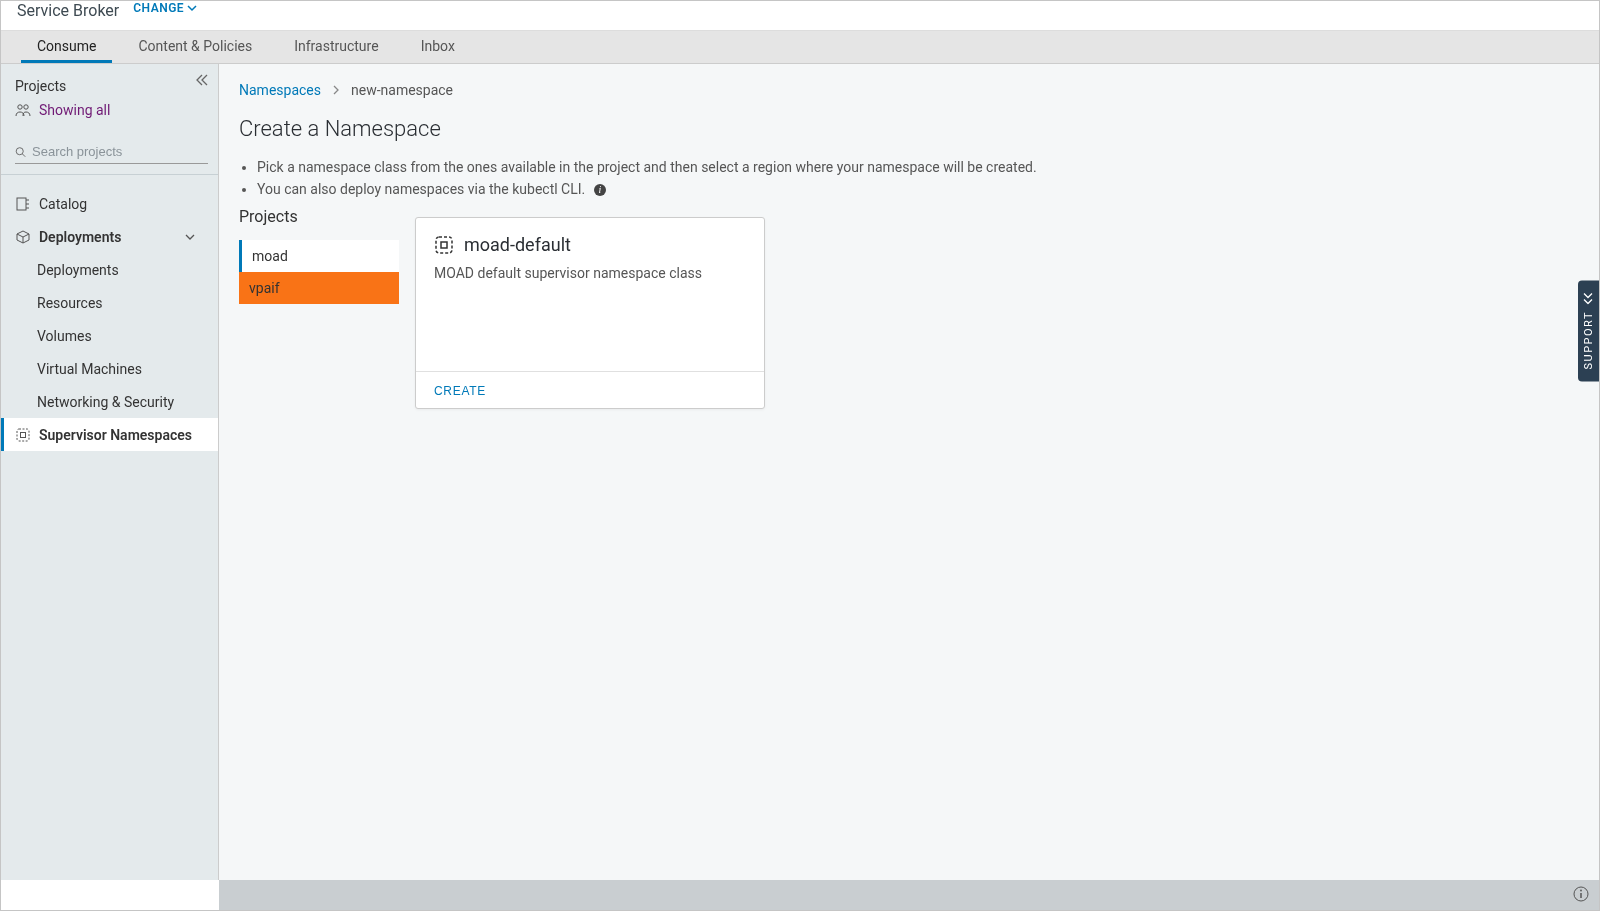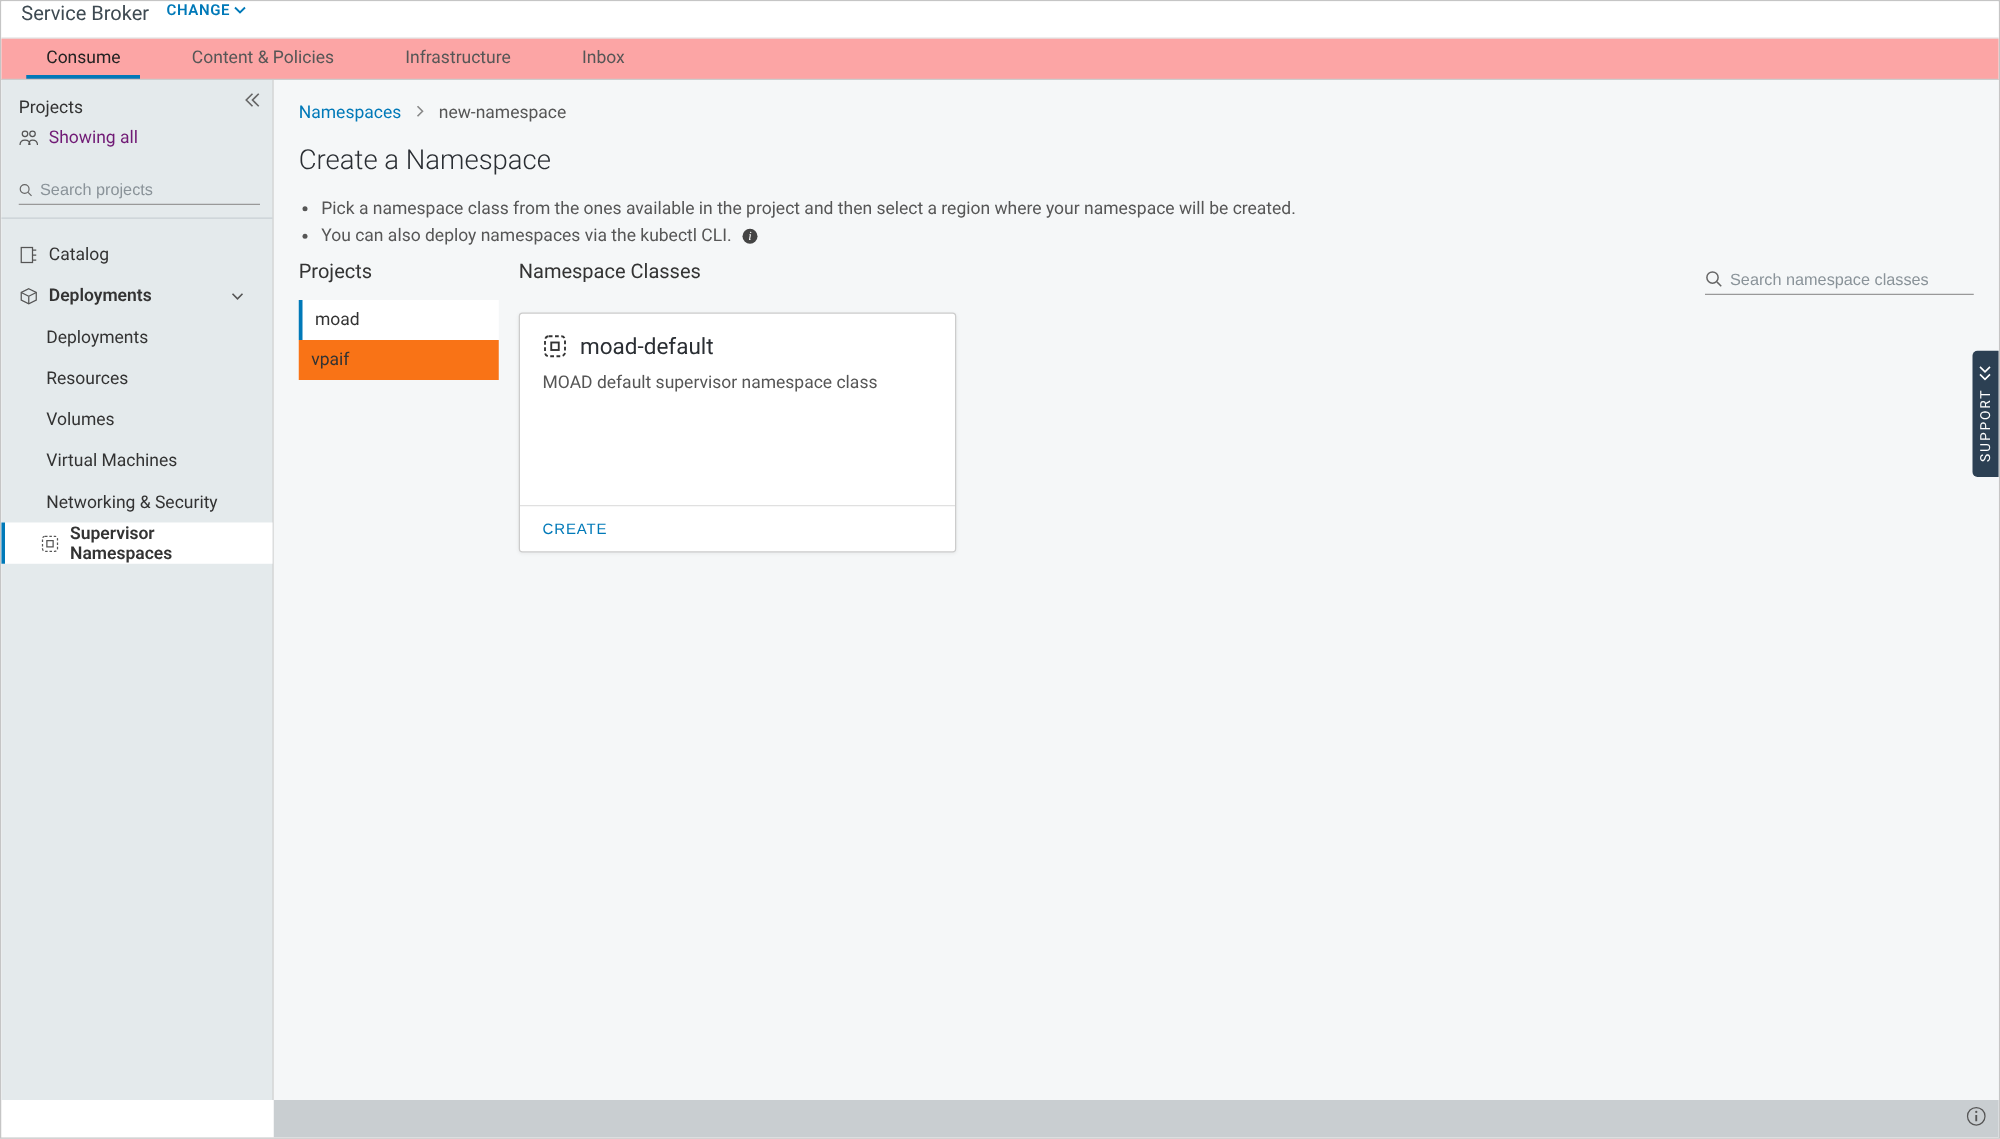--- a/index.html
+++ b/index.html
@@ -37,26 +37,25 @@
       letter-spacing: 0.5px;
       cursor: pointer;
       display: inline-flex;
       align-items: center;
     }
     .change-link svg { margin-left: 3px; }
 
     
     .tab-nav {
       height: 33px;
-      background: #fca5a5;
+      background: #e5e5e5;
       border-bottom: 1px solid #ccc;
       display: flex;
       align-items: stretch;
       padding-left: 20px;
-      gap: 15px;
     }
     .tab {
       display: flex;
       align-items: center;
       padding: 0 16px;
       margin-right: 10px;
       font-size: 14px;
       color: #565656;
       cursor: pointer;
       border-bottom: 3px solid transparent;
@@ -137,21 +136,21 @@
       align-items: center;
       height: 33px;
       padding-left: 36px;
       font-size: 14px;
       color: #333;
       cursor: pointer;
     }
     .nav-item.selected {
       background: #fff;
       border-left: 3px solid #0079b8;
-      padding-left: 28px;
+      padding-left: 11px;
       font-weight: 600;
     }
 
     
     .content {
       flex: 1;
       background: #f5f7f8;
       padding: 18px 20px 0 20px;
       overflow: auto;
       position: relative;
@@ -234,21 +233,21 @@
       border: 1px solid #ccc;
       background: #fff;
       border-radius: 3px;
       margin-top: 10px;
       box-shadow: 0 1px 3px rgba(0,0,0,0.05);
       display: flex;
       flex-direction: column;
       height: 192px;
     }
     .card-body { padding: 16px 18px; flex: 1; }
-    .card-title { display: flex; align-items: flex-start; font-size: 18px; color: #2a2e33; margin-bottom: 10px; }
+    .card-title { display: flex; align-items: center; font-size: 18px; color: #2a2e33; margin-bottom: 10px; }
     .card-title svg { margin-right: 10px; }
     .card-desc { font-size: 14px; color: #565656; }
     .card-footer {
       border-top: 1px solid #e0e0e0;
       padding: 10px 18px;
     }
     .create-btn {
       color: #0079b8;
       font-size: 12px;
       font-weight: 400;
@@ -426,30 +425,20 @@
           <div class="proj-item active">
               <span>moad</span>
             </div>
           <div class="proj-item">
               <span>vpaif</span>
             </div>
         </div>
       </div>
 
       <div class="col-classes">
-        <div class="classes-header">
-          <h3>Namespace Classes</h3>
-          <div class="search-classes">
-            <svg width="14" height="14" viewBox="0 0 14 14">
-                <circle cx="6" cy="6" r="4.5" stroke="#666" fill="none" stroke-width="1.2"></circle>
-                <line x1="9.5" y1="9.5" x2="13" y2="13" stroke="#666" stroke-width="1.2"></line>
-              </svg>
-            <input type="text" placeholder="Search namespace classes" style="">
-          </div>
-        </div>
 
         <div class="card">
           <div class="card-body">
             <div class="card-title">
               <svg width="20" height="20" viewBox="0 0 20 20">
                   <rect x="2" y="2" width="16" height="16" rx="3" stroke="#333" fill="none" stroke-width="1.5" stroke-dasharray="3 2"></rect>
                   <rect x="7" y="7" width="6" height="6" stroke="#333" fill="none" stroke-width="1.5"></rect>
                 </svg>
               <span>moad-default</span>
             </div>

